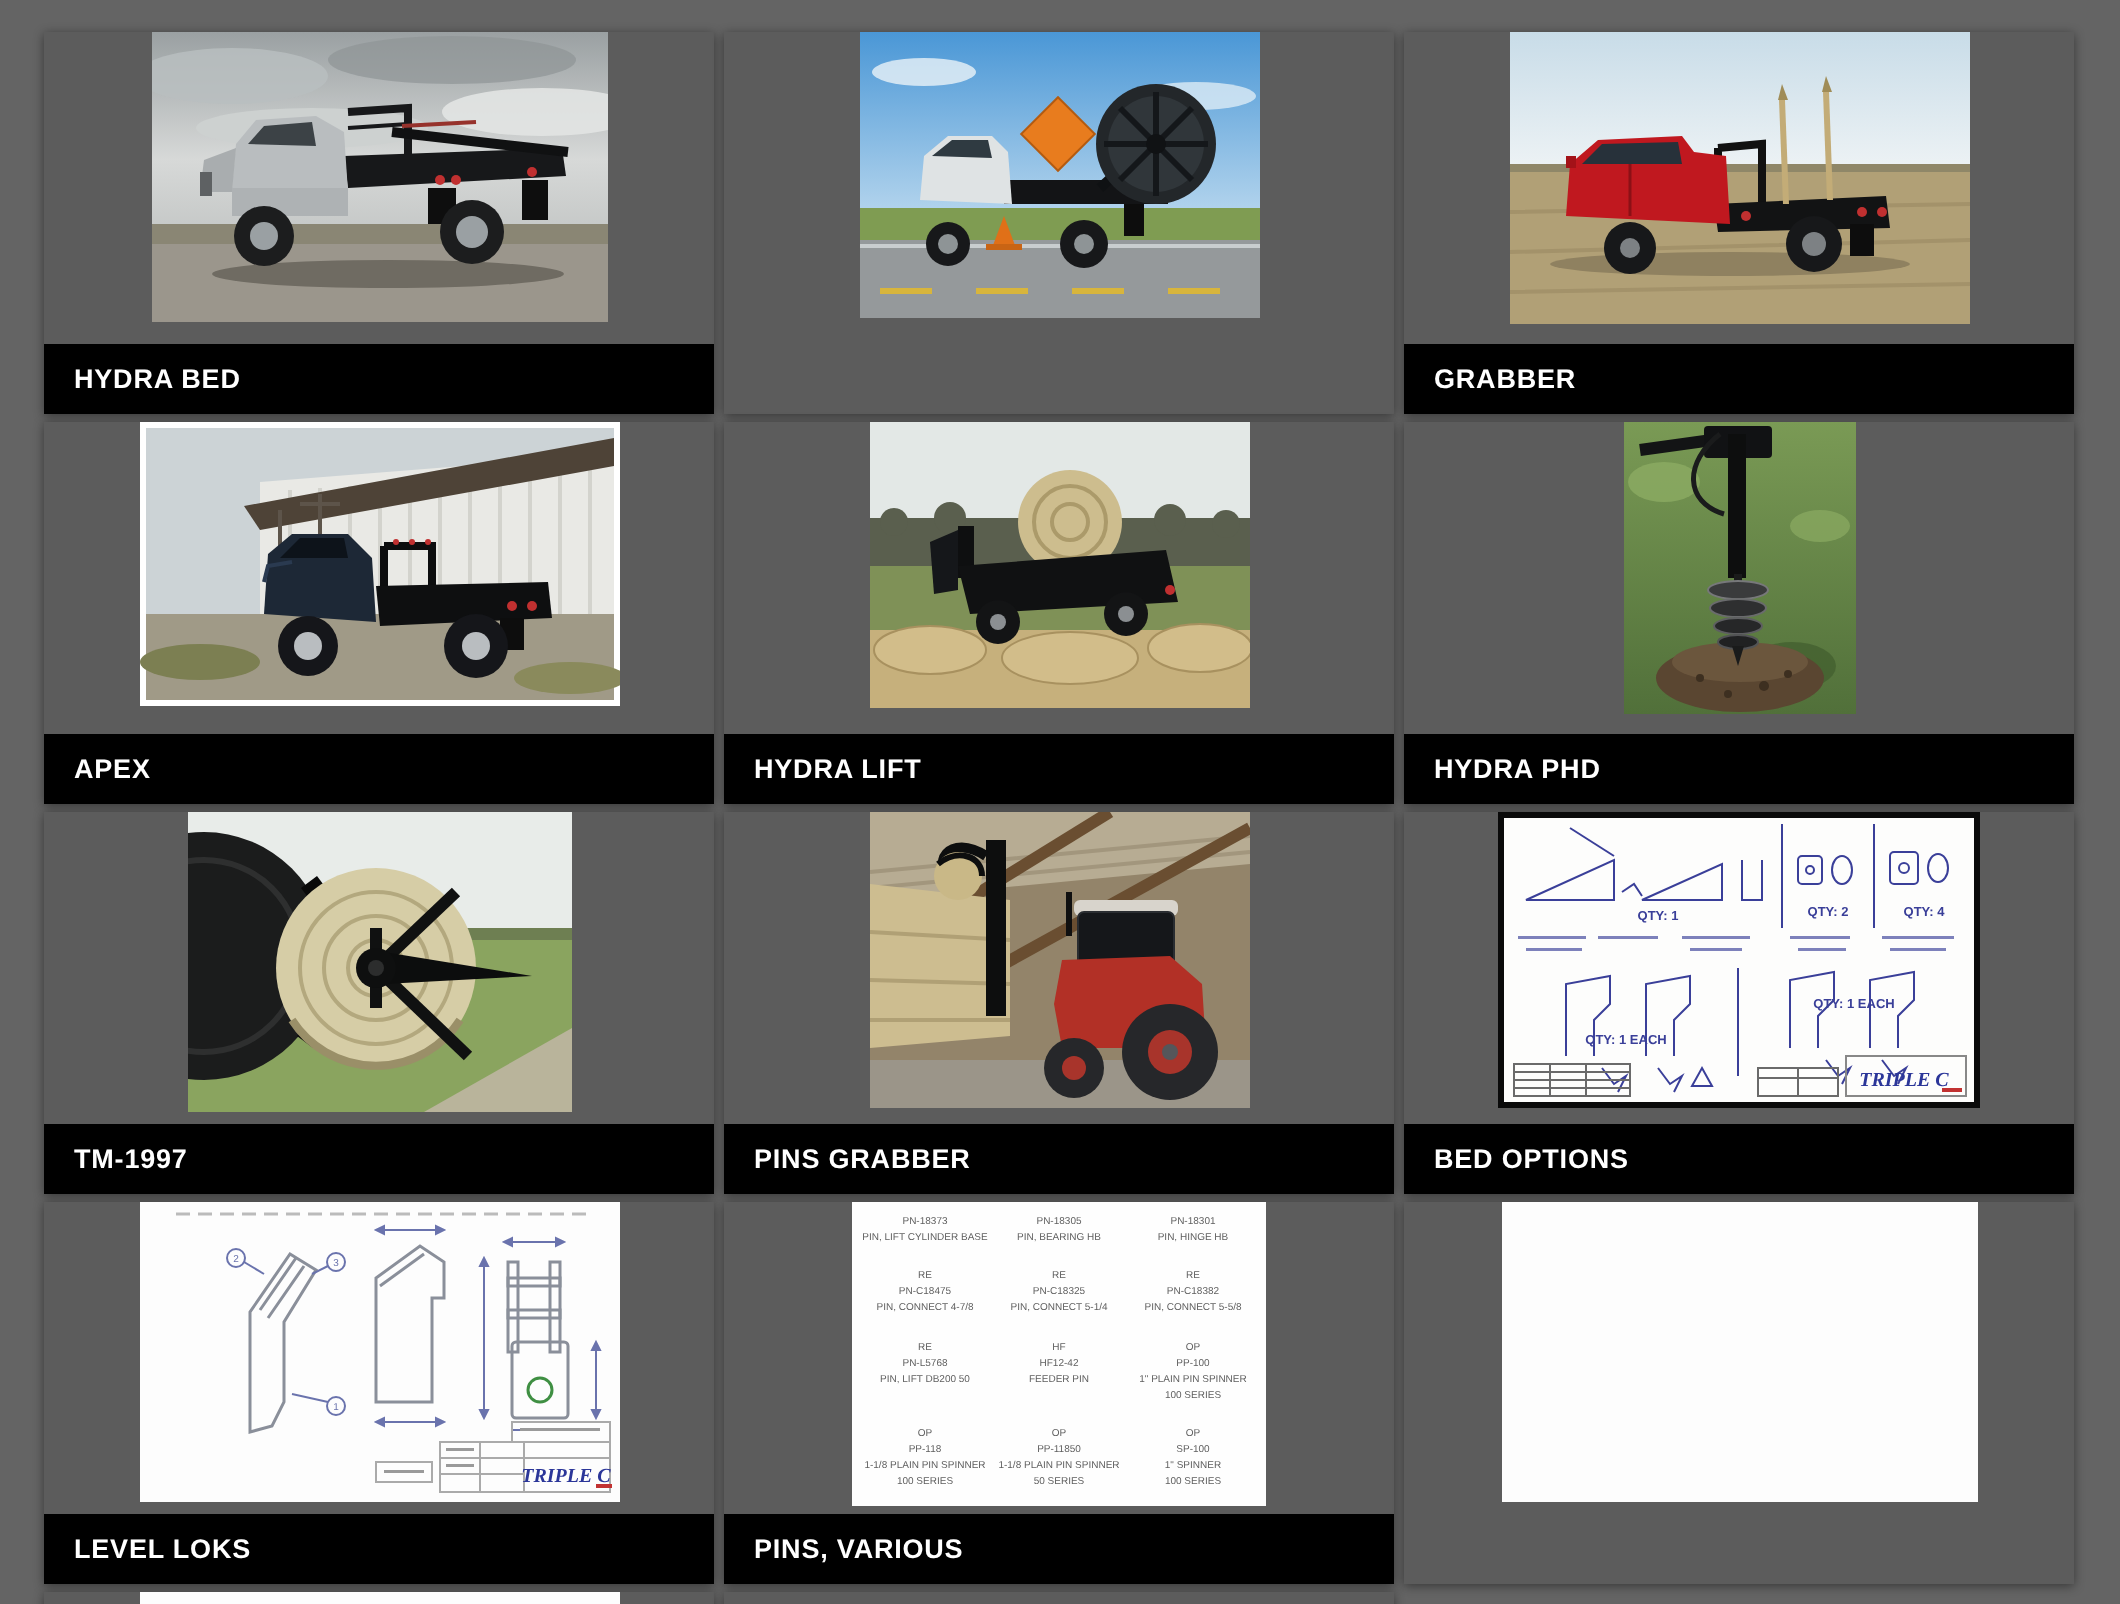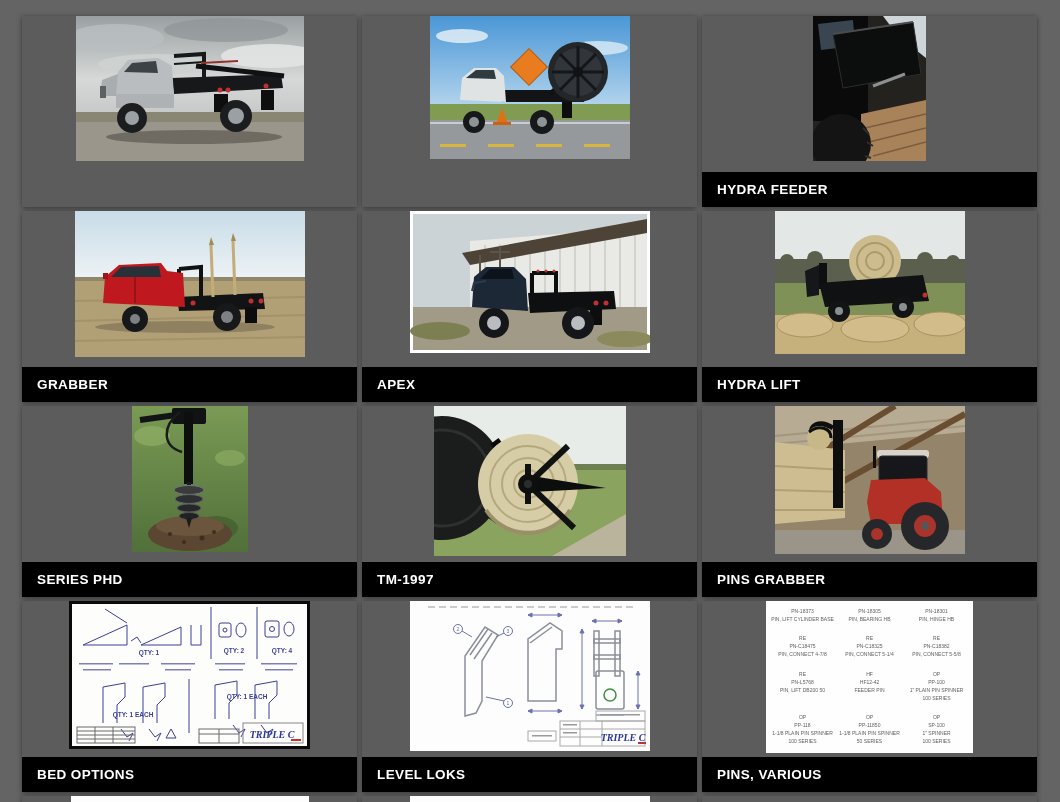--- a/index.html
+++ b/index.html
@@ -71,20 +71,23 @@
         <rect x="185" y="74" width="13" height="20" fill="#0e0e0e"></rect>
         <circle cx="144" cy="74" r="2.5" fill="#c03030"></circle>
           <circle cx="152" cy="74" r="2.5" fill="#c03030"></circle>
         <circle cx="190" cy="70" r="2.5" fill="#c03030"></circle>
         <circle cx="56" cy="102" r="15" fill="#1c1d1e"></circle>
           <circle cx="56" cy="102" r="7" fill="#9aa0a3"></circle>
         <circle cx="160" cy="100" r="16" fill="#1c1d1e"></circle>
           <circle cx="160" cy="100" r="8" fill="#9aa0a3"></circle>
       </svg>
     </div>
+    <div class="lbl">
+        <span>HYDRA BED</span>
+      </div>
   </div>
 
   <div class="tile">
     <div class="img">
       <svg width="200" height="143" viewBox="0 0 200 143">
         <defs>
           <linearGradient id="sky2" x1="0" y1="0" x2="0" y2="1">
             <stop offset="0" stop-color="#4a97d6"></stop>
               <stop offset="1" stop-color="#b8d7ee"></stop>
           </linearGradient>
@@ -115,40 +118,20 @@
         <circle cx="44" cy="106" r="11" fill="#17181a"></circle>
           <circle cx="44" cy="106" r="5" fill="#8e9496"></circle>
         <circle cx="112" cy="106" r="12" fill="#17181a"></circle>
           <circle cx="112" cy="106" r="5" fill="#8e9496"></circle>
         <path d="M66,108 L72,92 L78,108 Z" fill="#e07018"></path>
         <rect x="63" y="106" width="18" height="3" fill="#c96414"></rect>
       </svg>
     </div>
   </div>
 
-  <div class="tile">
-    <div class="img">
-      <svg width="113" height="145" viewBox="0 0 113 145">
-        <rect width="113" height="145" fill="#23221f"></rect>
-        <path d="M70,0 L113,0 L113,42 L85,20 Z" fill="#cfd6d9"></path>
-        <rect x="0" y="0" width="55" height="105" fill="#0a0a0b"></rect>
-        <path d="M5,8 L40,4 L42,30 L8,34 Z" fill="#394652"></path>
-        <path d="M20,18 L100,6 L108,58 L30,72 Z" fill="#0c0d0d" stroke="#2c2d2d"></path>
-        <path d="M20,18 L100,6" stroke="#4a4c4e" stroke-width="2"></path>
-        <path d="M60,70 L92,58" stroke="#8e8f90" stroke-width="3"></path>
-        <path d="M48,98 L113,84 L113,145 L48,145 Z" fill="#a8835a"></path>
-        <path d="M52,112 L113,98 M56,126 L113,112 M60,140 L113,126" stroke="#7b5c3b" stroke-width="1.5"></path>
-        <circle cx="28" cy="128" r="30" fill="#141414"></circle>
-        <path d="M50,112 L56,118 M54,126 L60,130 M52,140 L58,142" stroke="#2e2e2e" stroke-width="2"></path>
-      </svg>
-    </div>
-    <div class="lbl">
-        <span>HYDRA FEEDER</span>
-      </div>
-  </div>
 
   <div class="tile">
     <div class="img">
       <svg width="230" height="146" viewBox="0 0 230 146">
         <defs>
           <linearGradient id="sky4" x1="0" y1="0" x2="0" y2="1">
             <stop offset="0" stop-color="#c8dce8"></stop>
               <stop offset="1" stop-color="#eef3f5"></stop>
           </linearGradient>
         </defs>
@@ -275,21 +258,21 @@
         <path d="M48,6 C30,20 30,40 50,46" stroke="#1a1b1c" stroke-width="2.5" fill="none"></path>
         <rect x="55" y="76" width="4" height="34" fill="#1a1b1b"></rect>
         <ellipse cx="57" cy="84" rx="15" ry="4.5" fill="#3a3b3c" stroke="#77787a"></ellipse>
         <ellipse cx="57" cy="93" rx="14" ry="4.5" fill="#2e2f30" stroke="#6a6b6d"></ellipse>
         <ellipse cx="57" cy="102" rx="12" ry="4" fill="#262728" stroke="#5e5f61"></ellipse>
         <ellipse cx="57" cy="110" rx="10" ry="3.5" fill="#202122" stroke="#525355"></ellipse>
         <path d="M54,112 L60,112 L57,122 Z" fill="#1a1b1b"></path>
       </svg>
     </div>
     <div class="lbl">
-        <span>SERIES PHD</span>
+        <span>HYDRA PHD</span>
       </div>
   </div>
 
   <div class="tile">
     <div class="img">
       <svg width="192" height="150" viewBox="0 0 192 150">
         <rect width="192" height="66" fill="#e8ece9"></rect>
         <rect y="58" width="192" height="10" fill="#6e7f52"></rect>
         <rect y="64" width="192" height="86" fill="#8aa45f"></rect>
         <path d="M118,150 L192,108 L192,150 Z" fill="#b9b49b"></path>

